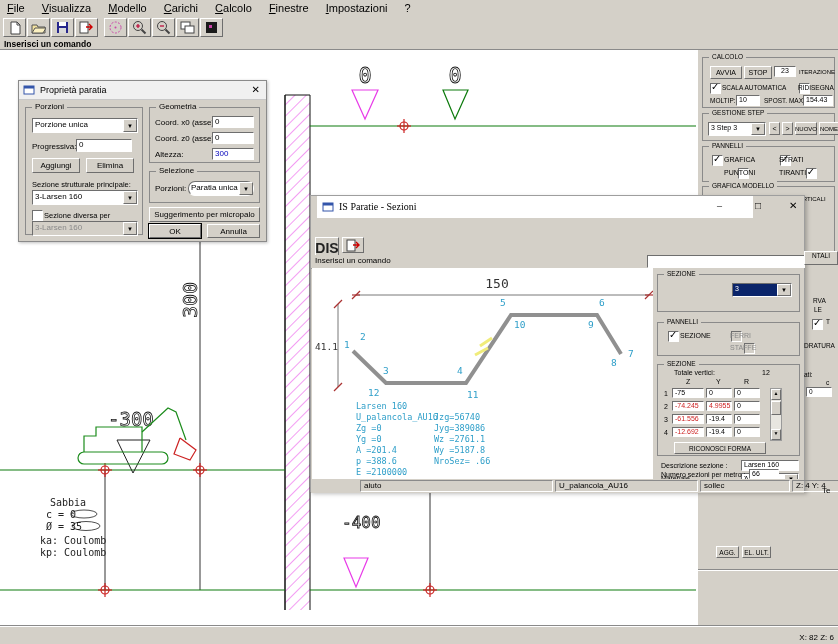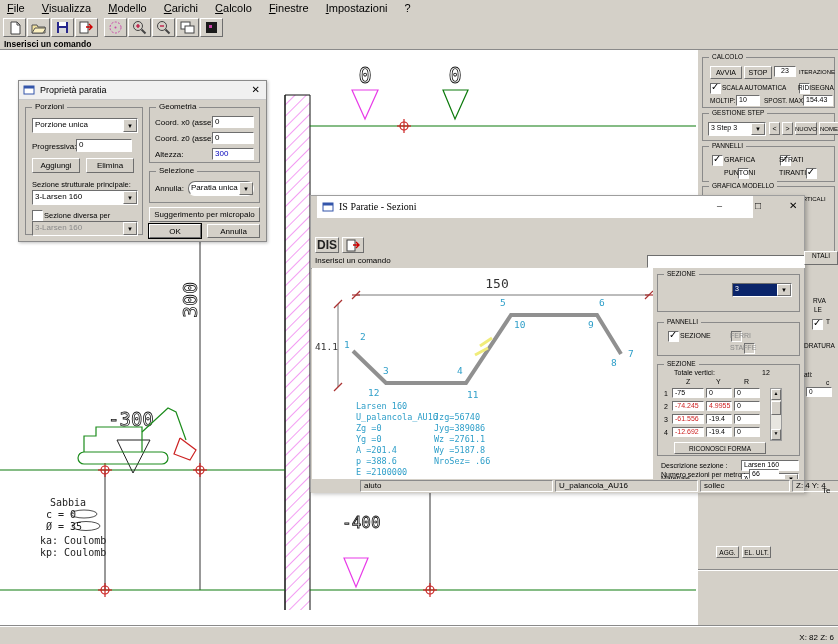--- a/index.html
+++ b/index.html
@@ -301,21 +301,21 @@
       <span class="abs" style="left:5px;top:10px;">Coord. x0 (asse):</span>
       <div class="field abs" style="left:62px;top:8px;width:42px;height:12px;">0</div>
       <span class="abs" style="left:5px;top:26px;">Coord. z0 (asse):</span>
       <div class="field abs" style="left:62px;top:24px;width:42px;height:12px;">0</div>
       <span class="abs" style="left:5px;top:42px;">Altezza:</span>
       <div class="field abs" style="left:62px;top:40px;width:42px;height:12px;color:#0000bb;">300</div>
     </div>
 
     <div class="group abs" style="left:130px;top:90px;width:111px;height:32px;">
       <span class="glabel">Selezione</span>
-      <span class="abs" style="left:5px;top:12px;">Annulla:</span>
+      <span class="abs" style="left:5px;top:12px;">Porzioni:</span>
       <div class="combo abs" style="left:38px;top:9px;width:66px;height:15px;border-radius:7px;">
         <span class="cfield">Paratia unica</span>
           <span class="dbtn">▼</span>
       </div>
     </div>
 
     <div class="btn abs" style="left:130px;top:126px;width:111px;height:15px;">Suggerimento per micropalo</div>
     <div class="btn abs default-btn" style="left:130px;top:143px;width:52px;height:14px;">OK</div>
     <div class="btn abs" style="left:188px;top:143px;width:53px;height:14px;">Annulla</div>
   </div>
@@ -329,21 +329,21 @@
           <rect x="1" y="2" width="10" height="2.5" fill="#3355aa"></rect>
         </svg>
       <span class="abs" style="left:22px;top:5px;font-size:10px;">IS Paratie - Sezioni</span>
       <span class="abs" style="left:400px;top:4px;font-size:10px;">–</span>
       <span class="abs" style="left:438px;top:4px;font-size:10px;">□</span>
       <span class="abs" style="left:472px;top:4px;font-size:10px;">✕</span>
     </div>
 
 
     <div class="abs" style="left:0;top:39px;width:493px;height:20px;background:#d4d0c8;">
-      <div class="btn abs" style="left:4px;top:2px;width:24px;height:16px;font-size:12px;font-weight:bold;color:#222;">DIS</div>
+      <div class="btn abs" style="left:4px;top:2px;width:24px;height:22px;font-size:14px;font-weight:bold;color:#222;">DIS</div>
       <div class="btn abs" style="left:31px;top:2px;width:22px;height:16px;">
         <svg width="15" height="13">
             <rect x="1" y="1" width="8" height="11" fill="#fff" stroke="#444"></rect>
             <path d="M7 6 h6 M10 3 l3 3 l-3 3" fill="none" stroke="#cc0000" stroke-width="1.4"></path>
           </svg>
       </div>
     </div>
 
     <div class="abs" style="left:0;top:59px;width:493px;height:13px;background:#d4d0c8;border-bottom:1px solid #9a9a9a;">
       <span class="abs" style="left:4px;top:1px;font-size:8px;">Inserisci un comando</span>

